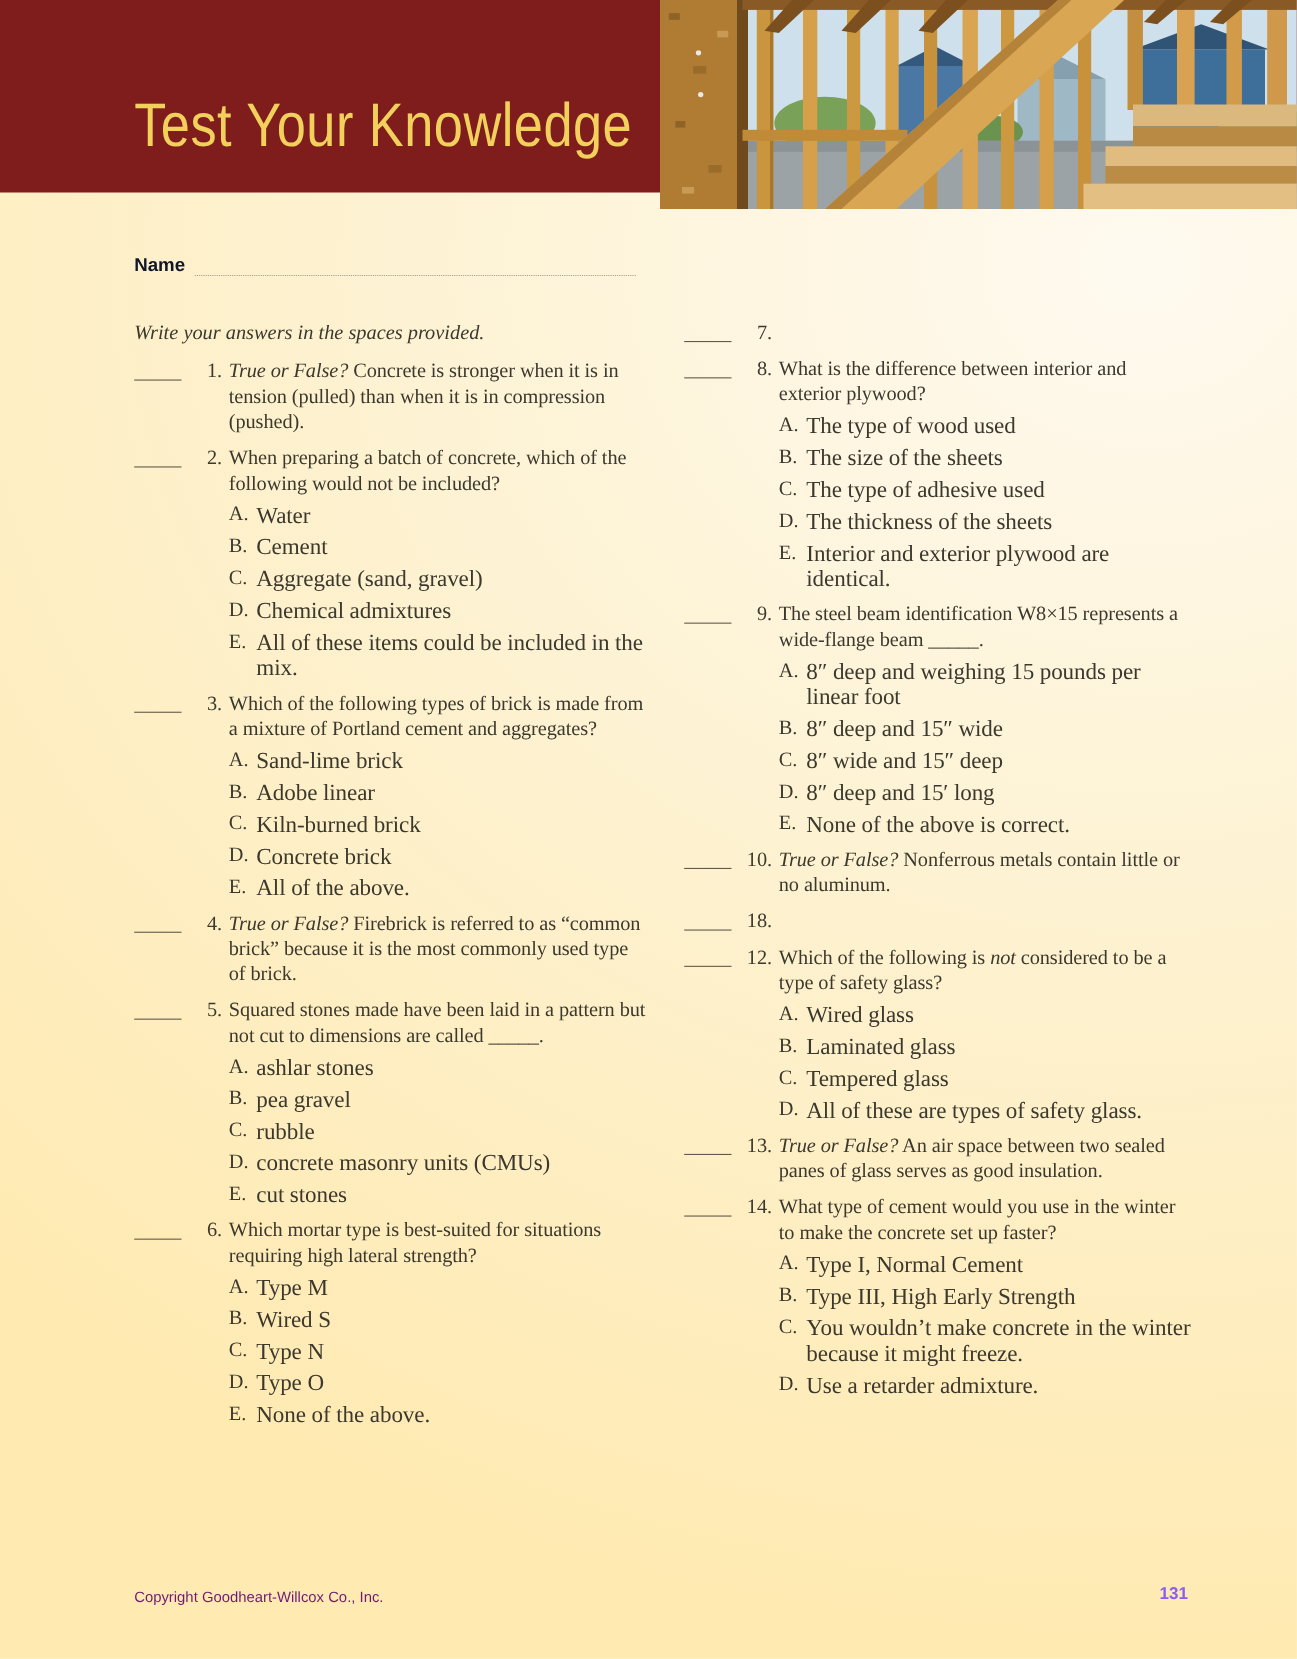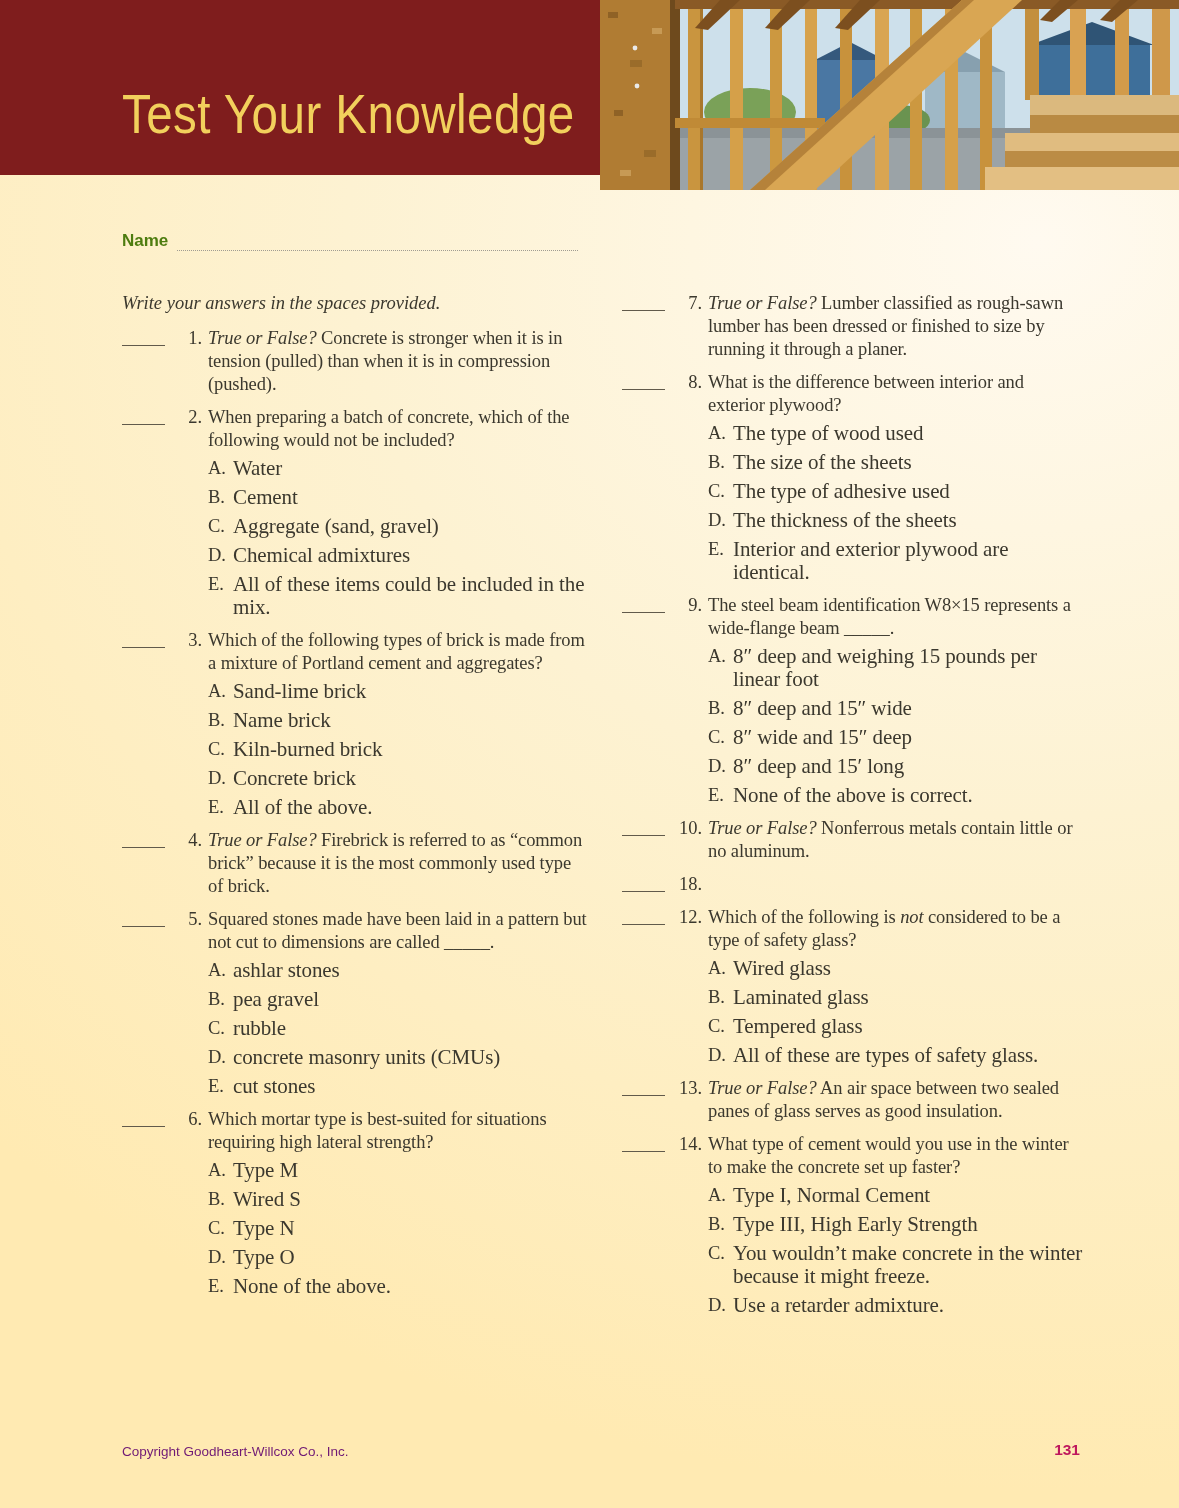--- a/index.html
+++ b/index.html
@@ -9,21 +9,21 @@
     font-family:"Liberation Serif", serif;color:#3b382e;
   }
   .header{position:absolute;top:0;left:0;width:1179px;height:175px;background:#7f1d1d;}
   .title{
     position:absolute;left:122px;top:86px;margin:0;
     font-family:"Liberation Sans", sans-serif;font-weight:400;font-size:56px;line-height:1;
     color:#f2d05c;white-space:nowrap;transform:scaleX(0.85);transform-origin:0 0;letter-spacing:0.5px;
   }
   .photo{position:absolute;top:0;right:0;width:579px;height:190px;display:block;}
   .name-row{position:absolute;left:122px;top:231px;width:456px;display:flex;align-items:flex-end;}
-  .name-label{font-family:"Liberation Sans", sans-serif;font-weight:700;font-size:17px;color:#4d7c0f;}
+  .name-label{font-family:"Liberation Sans", sans-serif;font-weight:700;font-size:17px;color:#0f172a;}
   .name-line{flex:1;margin-left:9px;height:18px;border-bottom:1.6px dotted #a09c92;}
   .col{position:absolute;top:292px;}
   .col-left{left:122px;width:466px;}
   .col-right{left:622px;width:462px;}
   .instructions{font-style:italic;font-size:18.5px;line-height:23px;margin:0 0 12px 0;}
   .q{display:flex;align-items:flex-start;margin-bottom:10px;}
   .q-blank{width:43px;height:18px;border-bottom:1.6px solid #615a4b;flex-shrink:0;}
   .q-num{width:37px;flex-shrink:0;text-align:right;font-size:18.5px;line-height:23px;}
   .q-body{flex:1;margin-left:6px;}
   .q-text{margin:0;font-size:18.5px;line-height:23px;letter-spacing:-0.1px;}
@@ -32,21 +32,21 @@
   .opt:last-child{margin-bottom:0;}
   .opt-letter{width:25px;flex-shrink:0;font-size:18.5px;line-height:23px;}
   .opt-text{flex:1;font-size:21px;line-height:23px;letter-spacing:-0.1px;font-family:Liberation Serif, serif;}
   .it{font-style:italic;}
   .footer-copyright{
     position:absolute;left:122px;top:1444px;margin:0;
     font-family:"Liberation Sans", sans-serif;font-size:13.5px;color:#701a75;
   }
   .footer-page{
     position:absolute;right:99px;top:1441px;margin:0;text-align:right;
-    font-family:"Liberation Sans", sans-serif;font-weight:700;font-size:15.5px;color:#be185d;
+    font-family:"Liberation Sans", sans-serif;font-weight:700;font-size:15.5px;color:#8b5cf6;
   }
 </style>
 </head>
 <body>
 
 <div class="header">
   <h1 class="title">Test Your Knowledge</h1>
   <svg class="photo" viewBox="0 0 579 190" preserveAspectRatio="none" aria-hidden="true">
 
     <rect x="0" y="0" width="579" height="190" fill="#cde0eb"></rect>
@@ -156,21 +156,21 @@
       <span class="q-num">3.</span>
       <div class="q-body">
         <p class="q-text"><span>Which of the following types of brick is made from a mixture of Portland cement and aggregates?</span></p>
         <div class="q-options">
           <div class="opt">
             <span class="opt-letter">A.</span>
             <span class="opt-text">Sand-lime brick</span>
           </div>
           <div class="opt">
             <span class="opt-letter">B.</span>
-            <span class="opt-text">Name brick</span>
+            <span class="opt-text">Adobe linear</span>
           </div>
           <div class="opt">
             <span class="opt-letter">C.</span>
             <span class="opt-text">Kiln-burned brick</span>
           </div>
           <div class="opt">
             <span class="opt-letter">D.</span>
             <span class="opt-text">Concrete brick</span>
           </div>
           <div class="opt">
@@ -243,23 +243,20 @@
             <span class="opt-text">None of the above.</span>
           </div>
         </div>
       </div>
     </div>
   </div>
 <div class="col col-right">
     <div class="q">
       <span class="q-blank"></span>
       <span class="q-num">7.</span>
-      <div class="q-body">
-        <p class="q-text"><span class="it">True or False?</span><span> Lumber classified as rough-sawn lumber has been dressed or finished to size by running it through a planer.</span></p>
-      </div>
     </div>
     <div class="q">
       <span class="q-blank"></span>
       <span class="q-num">8.</span>
       <div class="q-body">
         <p class="q-text"><span>What is the difference between interior and exterior plywood?</span></p>
         <div class="q-options">
           <div class="opt">
             <span class="opt-letter">A.</span>
             <span class="opt-text">The type of wood used</span>

